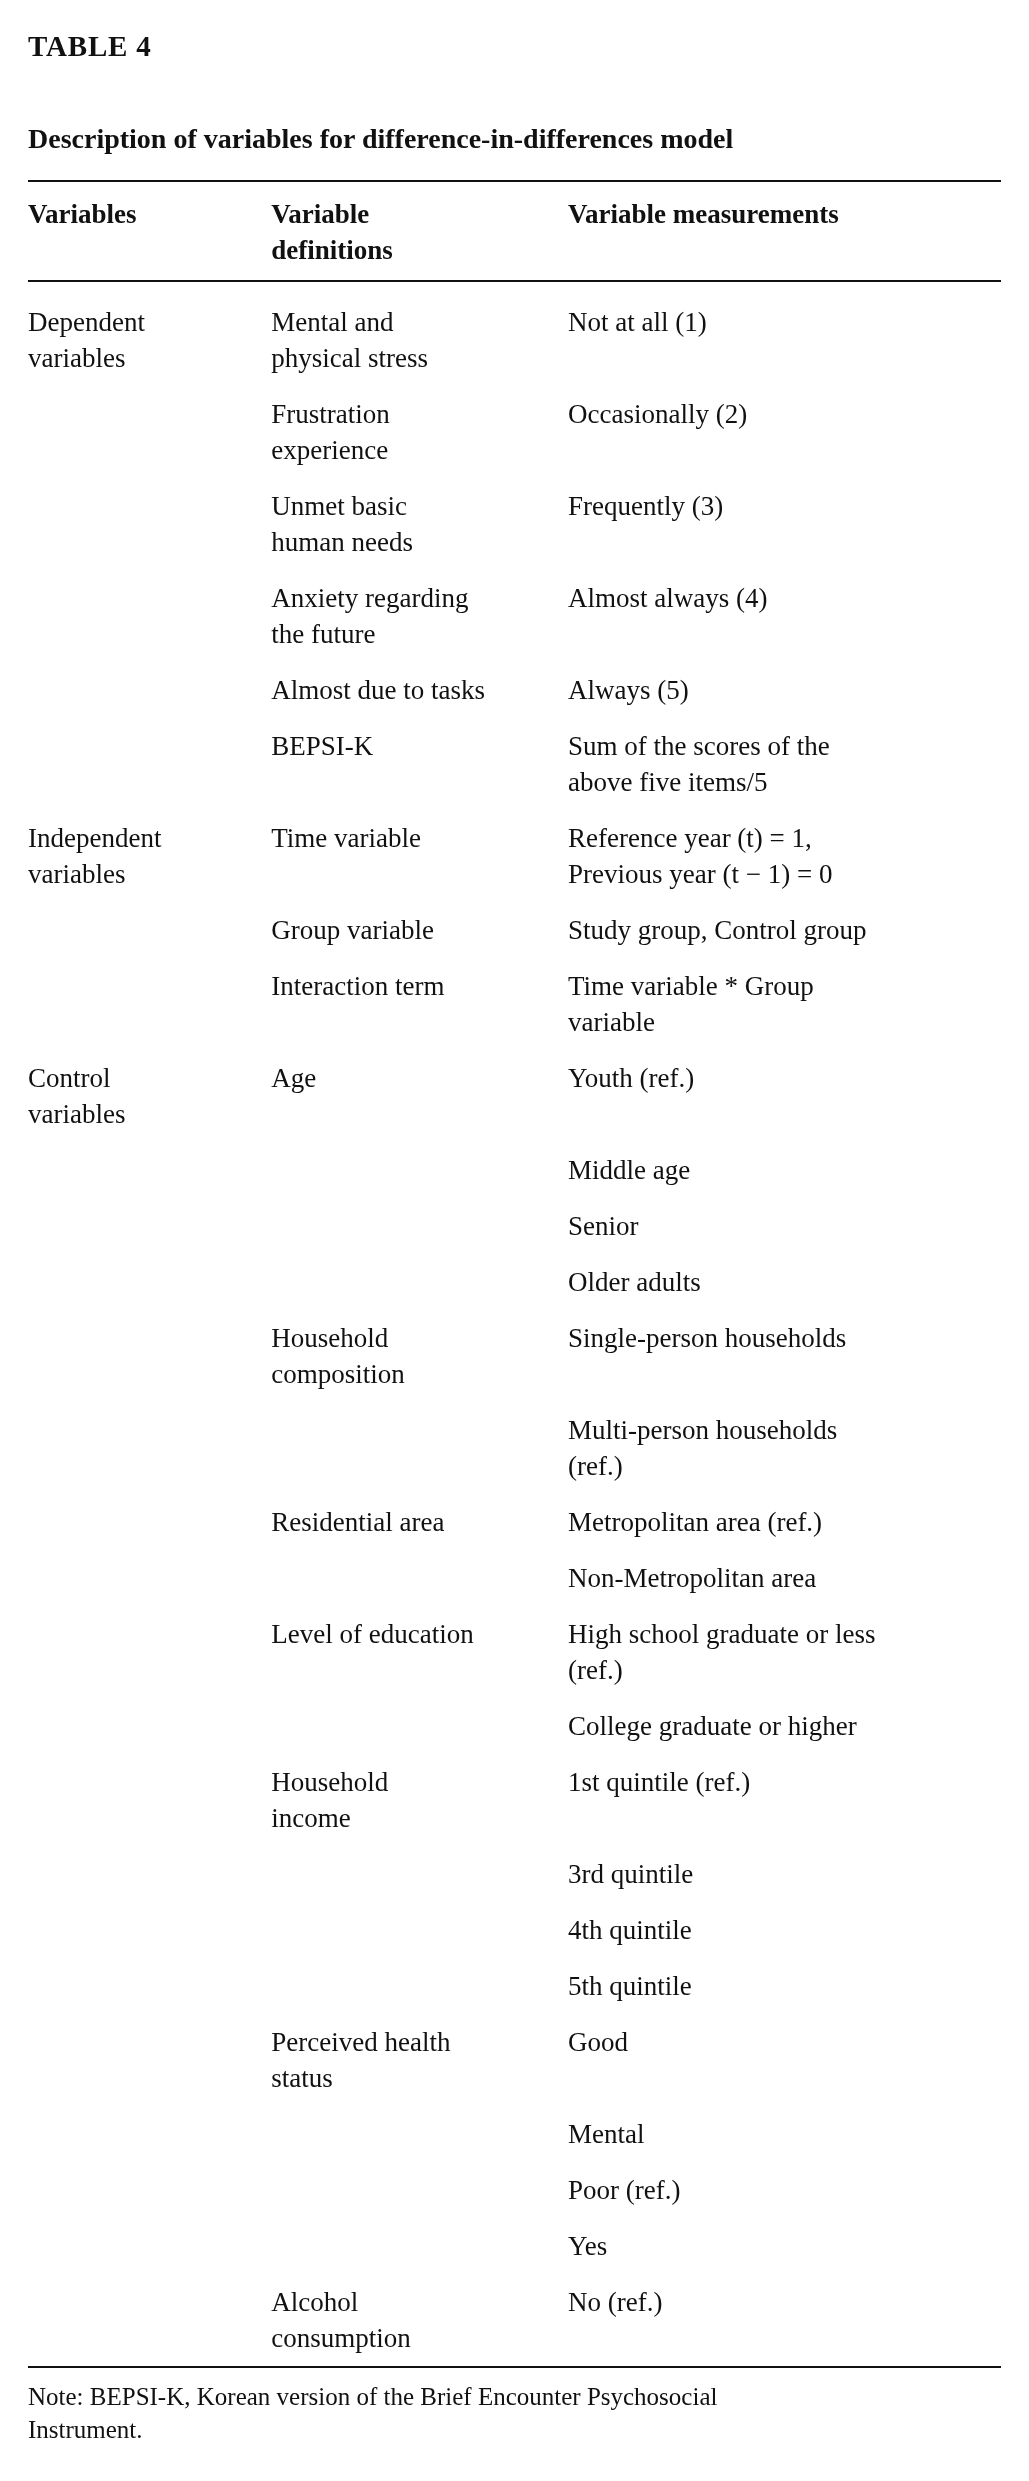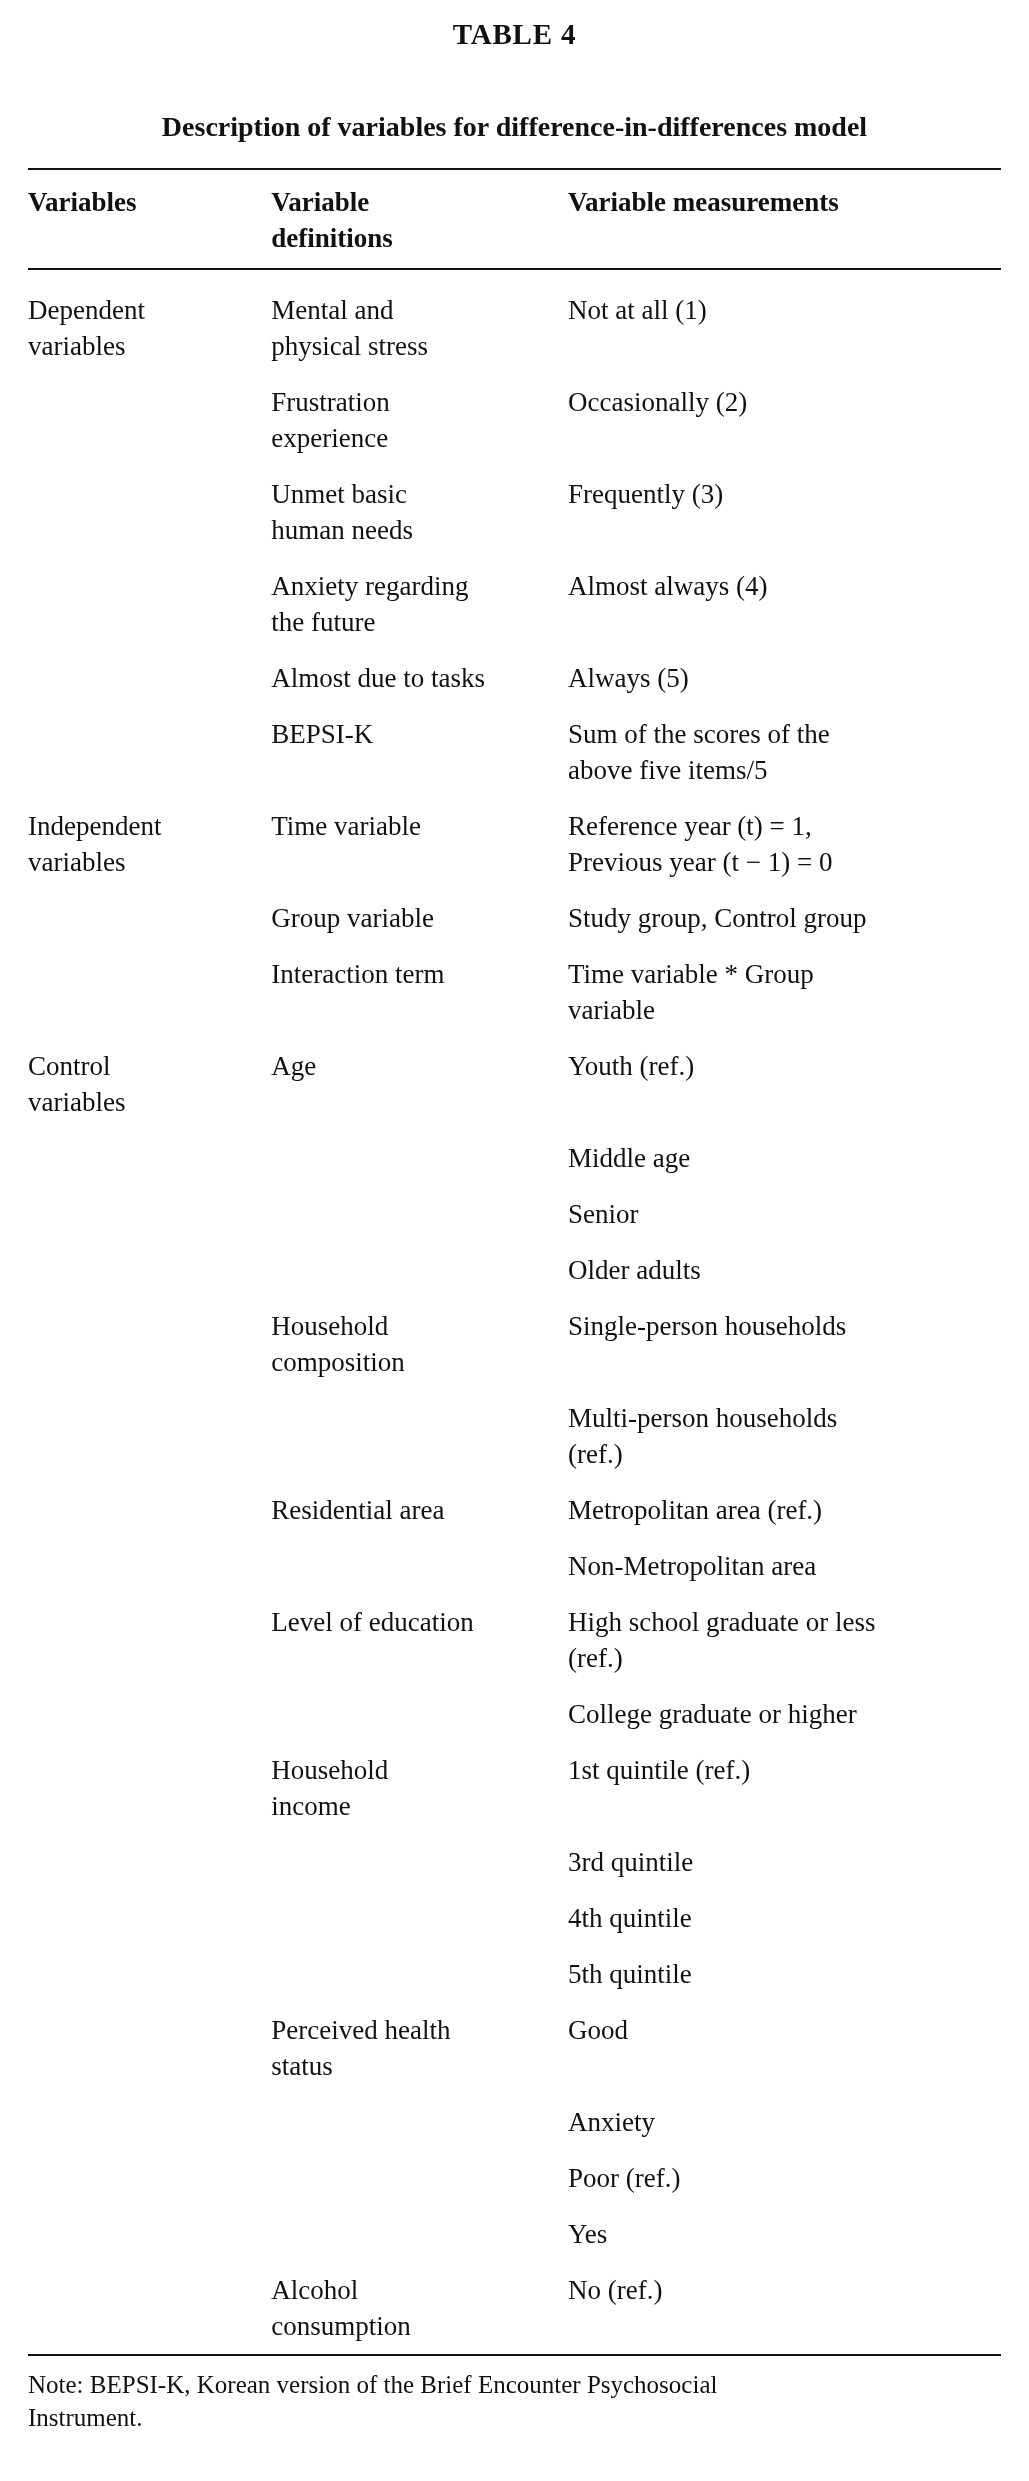--- a/index.html
+++ b/index.html
@@ -14,29 +14,28 @@
     -webkit-font-smoothing: antialiased;
   }
   .page {
     box-sizing: border-box;
     width: 1029px;
     min-height: 2481px;
     padding: 16px 28px 24px 28px;
     background: #ffffff;
   }
   .title {
-    text-align: center;
+    text-align: left;
     font-weight: bold;
     font-size: 29px;
     line-height: 36px;
     letter-spacing: 0.8px;
-    margin-top: 0;
+    margin-top: 12px;
   }
   .subtitle {
-    text-align: center;
     font-weight: bold;
     font-size: 28px;
     line-height: 34px;
     margin-top: 58px;
     margin-bottom: 24px;
   }
   table.vars-table {
     width: 100%;
     border-collapse: collapse;
     border-top: 2px solid #111111;
@@ -225,21 +224,21 @@
         </tr>
         <tr>
           <td></td>
           <td>Perceived health
 status</td>
           <td>Good</td>
         </tr>
         <tr>
           <td></td>
           <td></td>
-          <td>Anxiety</td>
+          <td>Mental</td>
         </tr>
         <tr>
           <td></td>
           <td></td>
           <td>Poor (ref.)</td>
         </tr>
         <tr>
           <td></td>
           <td></td>
           <td>Yes</td>

